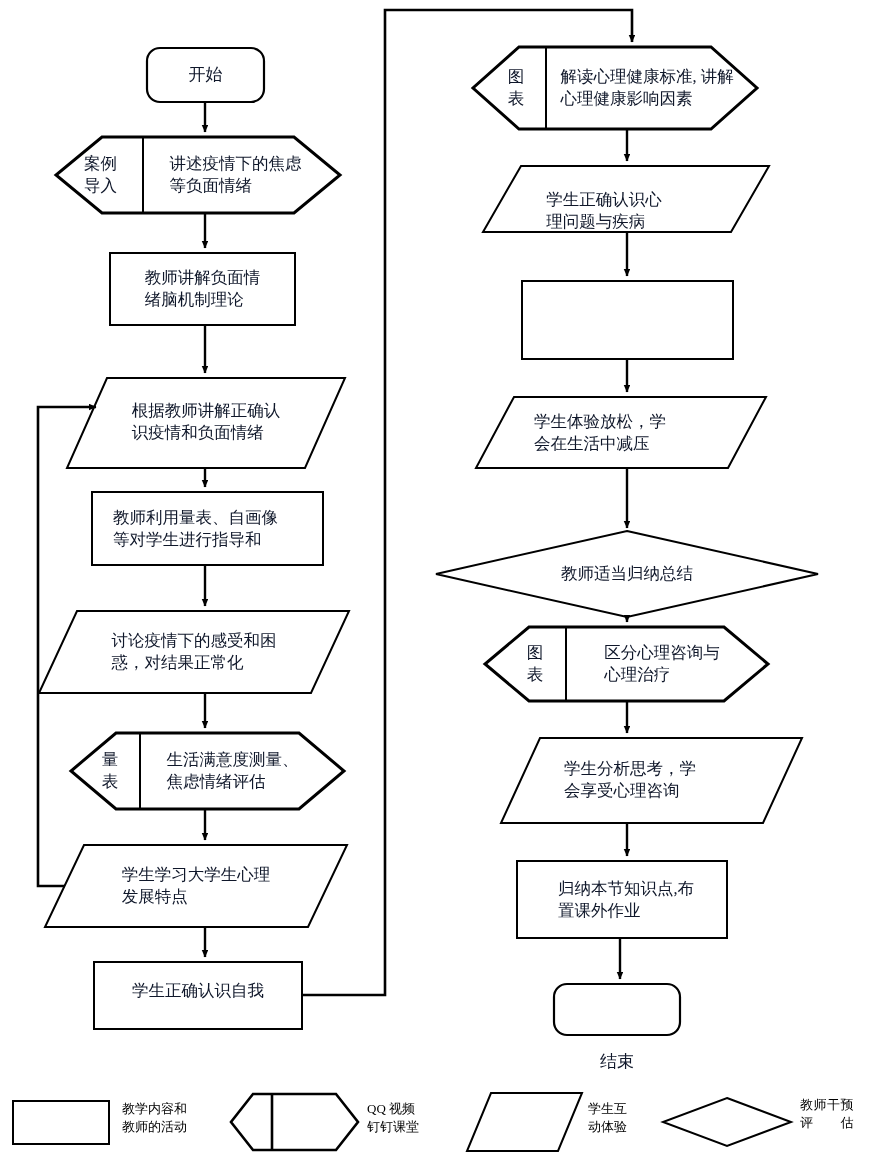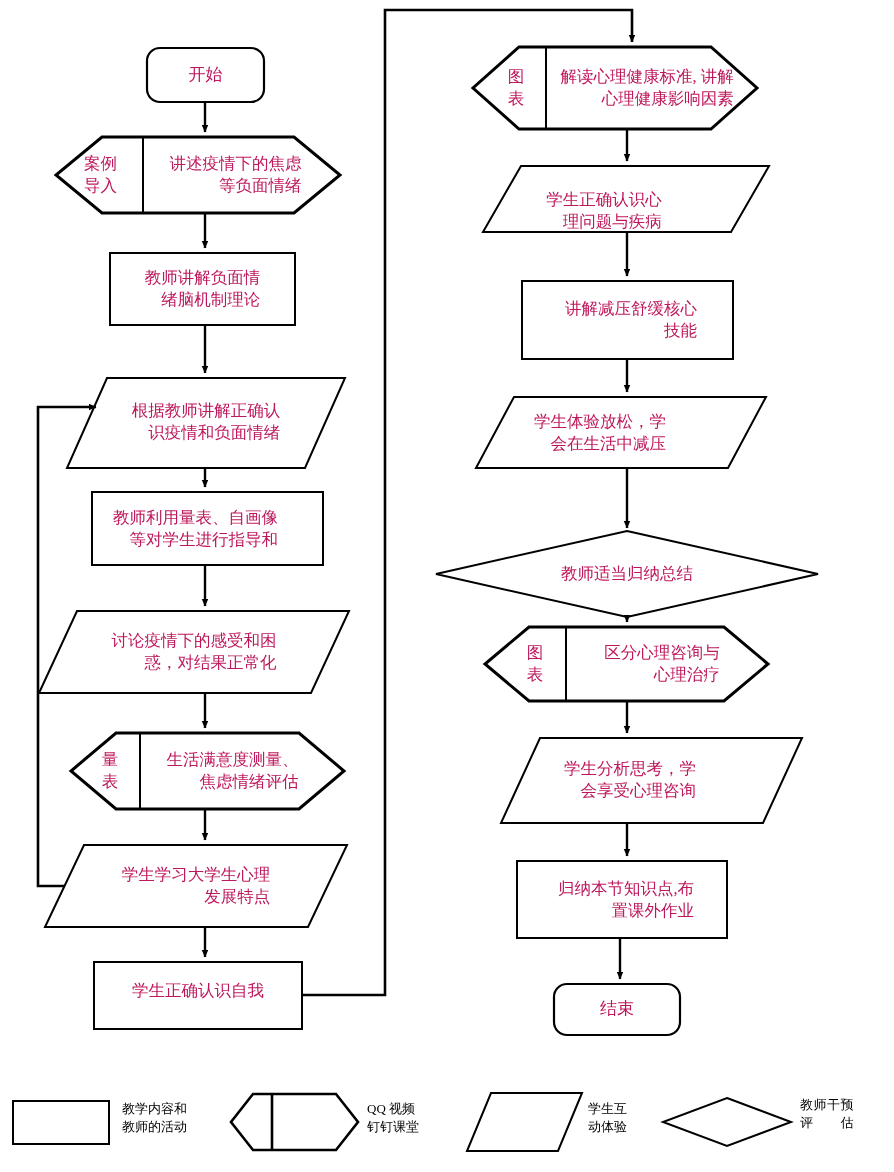--- a/index.html
+++ b/index.html
@@ -22,22 +22,22 @@
     left: 0;
     top: 0;
     width: 894px;
     height: 1172px;
   }
   .node-label {
     position: absolute;
     display: flex;
     align-items: center;
     justify-content: center;
-    text-align: right;
-    color: #be185d;
+    text-align: left;
+    color: #0f172a;
     line-height: 1.32;
     white-space: pre-line;
     pointer-events: none;
     font-family: "Liberation Serif", "DejaVu Serif", serif;
   }
   .lbl-17 { font-size: 17px; }
   .lbl-16 { font-size: 16.5px; }
   .legend-label {
     position: absolute;
     color: #000000;
@@ -165,40 +165,38 @@
   <div class="node-label lbl-16" style="left:94px; top:962px; width:208px; height:58px;">学生正确认识自我</div>
 
   <div class="node-label lbl-16" style="left:486px; top:47px; width:60px; height:82px;">图
 表</div>
   <div class="node-label lbl-16" style="left:549px; top:47px; width:196px; height:82px;">解读心理健康标准, 讲解
 心理健康影响因素</div>
 
   <div class="node-label lbl-16" style="left:500px; top:168px; width:208px; height:64px;margin-top:11px;">学生正确认识心
 理问题与疾病</div>
 
-  <div class="node-label lbl-16" style="left:536px; top:283px; width:190px; height:74px;">讲解减压舒缓核心
-技能</div>
 
   <div class="node-label lbl-16" style="left:495px; top:399px; width:210px; height:68px;">学生体验放松，学
 会在生活中减压</div>
 
   <div class="node-label lbl-16" style="left:492px; top:556px; width:270px; height:36px;">教师适当归纳总结</div>
 
   <div class="node-label lbl-16" style="left:504px; top:627px; width:62px; height:74px;">图
 表</div>
   <div class="node-label lbl-16" style="left:572px; top:627px; width:180px; height:74px;">区分心理咨询与
 心理治疗</div>
 
   <div class="node-label lbl-16" style="left:520px; top:740px; width:220px; height:80px;">学生分析思考，学
 会享受心理咨询</div>
 
   <div class="node-label lbl-16" style="left:531px; top:863px; width:190px; height:73px;">归纳本节知识点,布
 置课外作业</div>
 
-  <div class="node-label lbl-17" style="left:554px; top:984px; width:126px; height:51px;">结束</div>
+  <div class="node-label lbl-17" style="left:554px; top:1037px; width:126px; height:51px;">结束</div>
 
   <div class="legend-label" style="left:122px; top:1100px; width:115px;">教学内容和
 教师的活动</div>
 
   <div class="legend-label" style="left:367px; top:1100px; width:115px;">QQ 视频
 钉钉课堂</div>
 
   <div class="legend-label" style="left:588px; top:1100px; width:90px;">学生互
 动体验</div>
 

